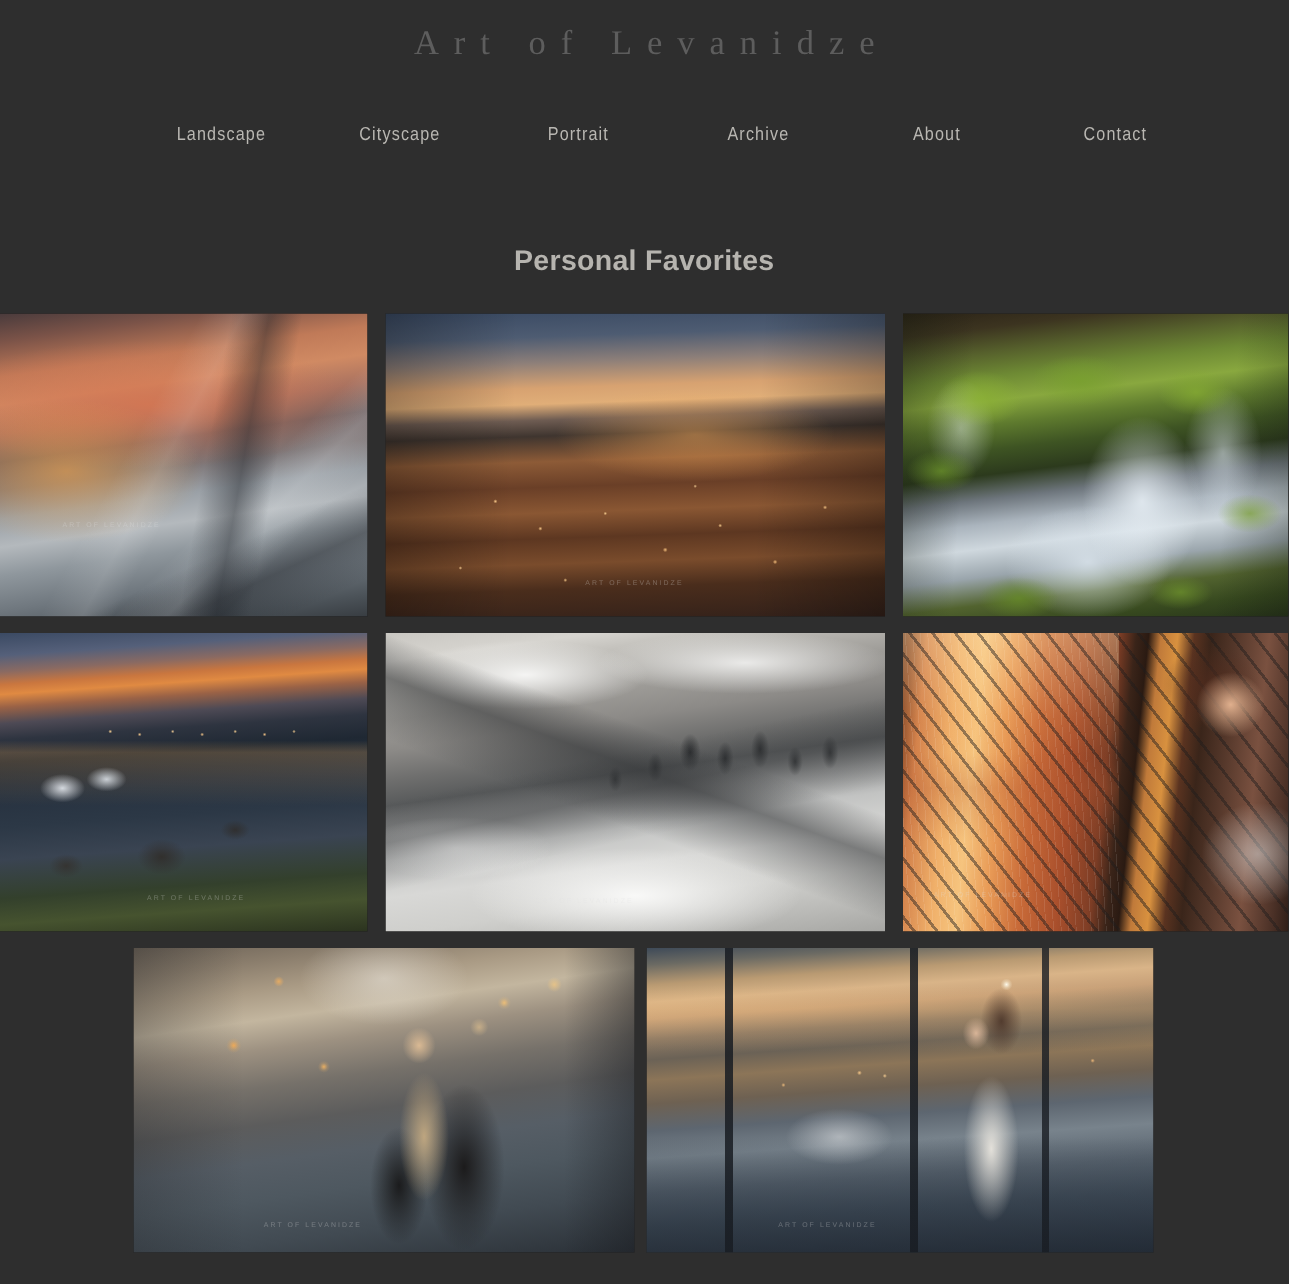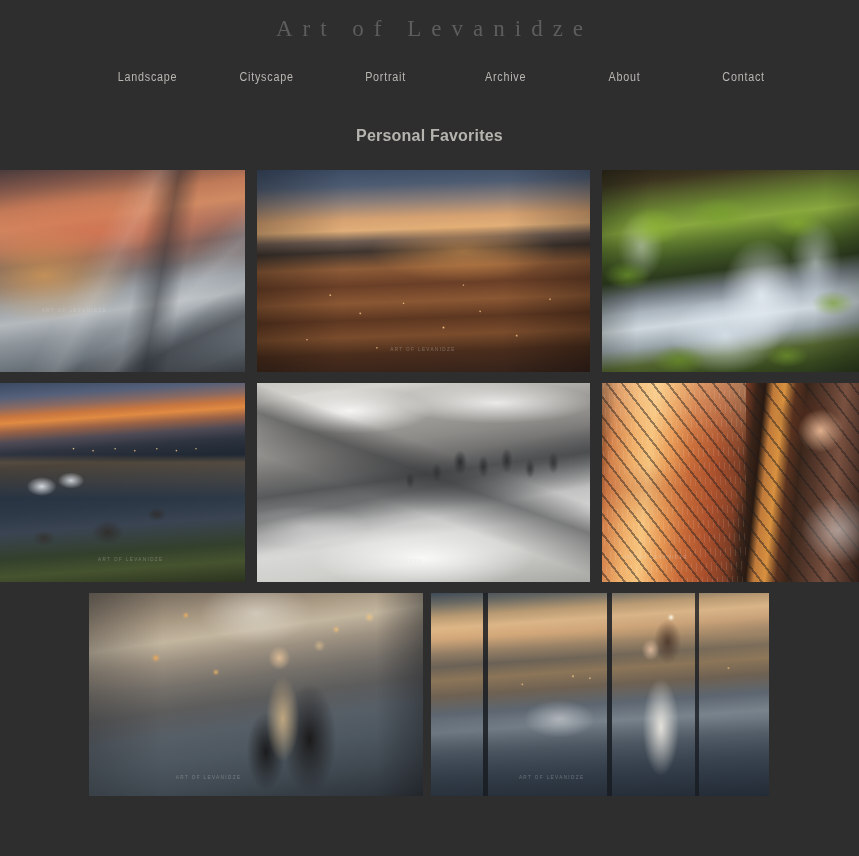--- a/index.html
+++ b/index.html
@@ -22,43 +22,43 @@
     font-family: "Liberation Serif", serif;
     font-size: 23px;
     letter-spacing: 10px;
     color: #5d5d5d;
     font-weight: 400;
     line-height: 30px;
     text-indent: 10px;
   }
 
   .main-nav {
-    margin-top: 24px;
+    margin-top: 36px;
     display: flex;
     width: 100%;
     padding: 0 56px 0 88px;
   }
   .nav-item {
     flex: 1 1 0;
     text-align: center;
     font-family: "Liberation Sans", sans-serif;
     font-size: 12.5px;
     letter-spacing: 0.9px;
     color: #b9b7b2;
     line-height: 18px;
     cursor: pointer;
     white-space: nowrap;
     transform: scaleX(0.86);
   }
 
   
   .section-title {
     text-align: center;
-    margin-top: 40px;
-    font-size: 16px;
+    margin-top: 67px;
+    font-size: 19px;
     color: #b6b4af;
     letter-spacing: 0.2px;
     line-height: 20px;
   }
 
   
   .gallery { margin-top: 24px; width: 859px; }
 
   .grid-row { display: flex; width: 100%; }
   .grid-row + .grid-row { margin-top: 11px; }

